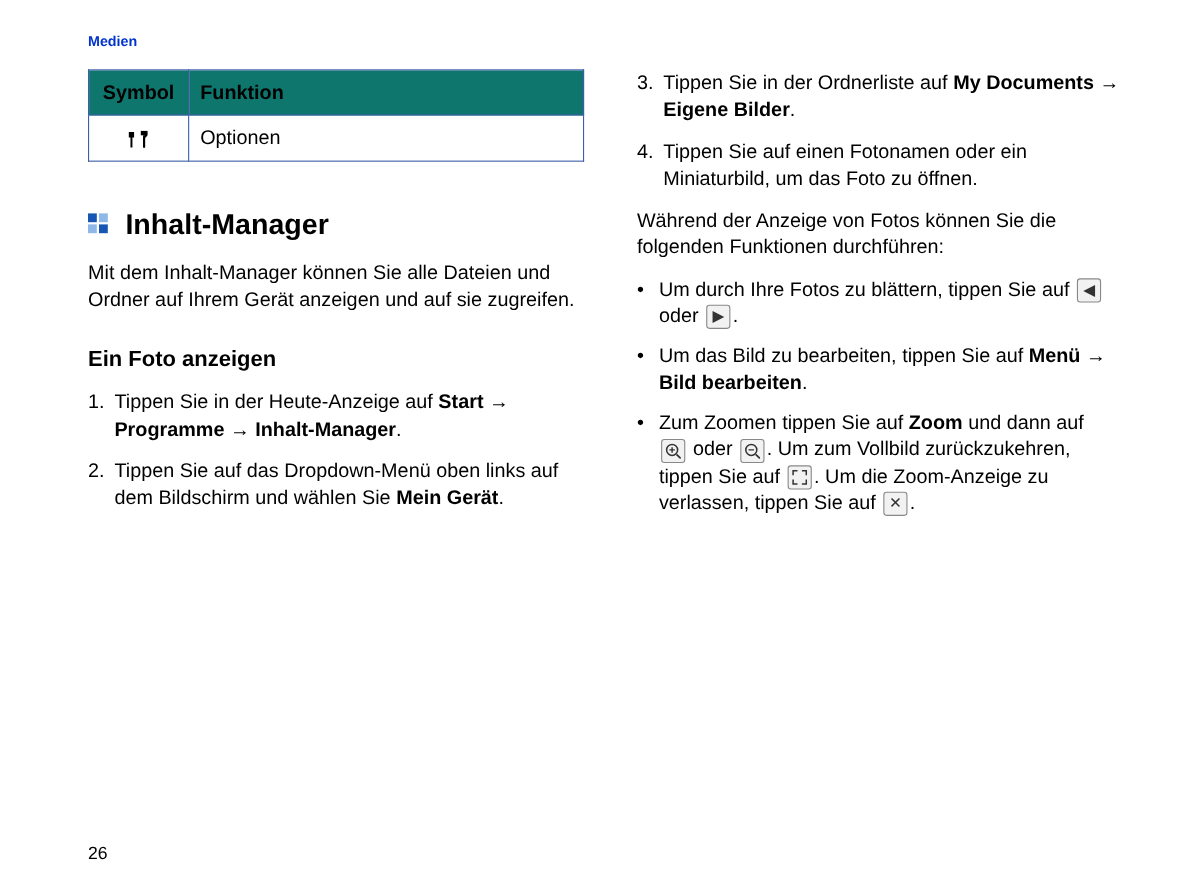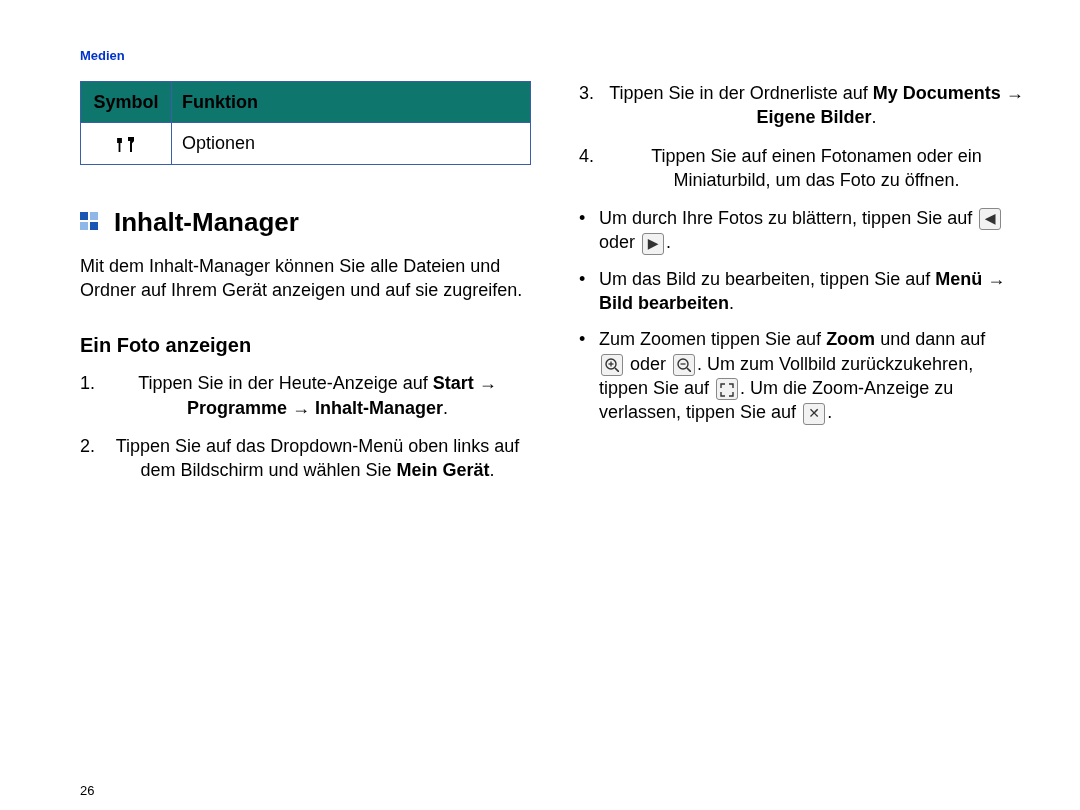--- a/index.html
+++ b/index.html
@@ -8,21 +8,21 @@
     background: #fff;
     font-family: Verdana, Geneva, sans-serif;
     color: #000;
     width: 1080px;
     height: 810px;
   }
   .page {
     box-sizing: border-box;
     width: 1080px;
     height: 810px;
-    padding: 48px 50px 20px 80px;
+    padding: 30px 50px 20px 80px;
     position: relative;
   }
   .header-link {
     color: #0033cc;
     font-weight: bold;
     font-size: 13px;
     margin-bottom: 18px;
   }
   .columns {
     display: flex;
@@ -71,42 +71,41 @@
   }
   .step {
     display: flex;
     margin: 0 0 14px 0;
   }
   .step .num {
     min-width: 24px;
   }
   .step .txt {
     flex: 1;
-    text-align: center;
   }
   ul.bullets {
     list-style: none;
     padding: 0;
     margin: 0;
   }
   ul.bullets > li {
     display: flex;
     margin: 0 16px 12px 0;
   }
   ul.bullets > li::before {
     content: "•";
     min-width: 20px;
   }
   ul.bullets > li .txt { flex:1; }
   .b { font-weight: bold; }
   .page-num {
     position: absolute;
     left: 80px;
-    bottom: 12px;
-    font-size: 13px;
+    bottom: 24px;
+    font-size: 16px;
   }
   
   .ico {
     display: inline-block;
     vertical-align: middle;
     width: 20px;
     height: 20px;
     border: 1px solid #888;
     border-radius: 3px;
     background: #f2f2f2;
@@ -206,20 +205,21 @@
         </div>
       </div>
 
       <div class="step">
         <div class="num">4.</div>
         <div class="txt">
           <span>Tippen Sie auf einen Fotonamen oder ein Miniaturbild, um das Foto zu öffnen.</span>
         </div>
       </div>
 
+      <p class="para">Während der Anzeige von Fotos können Sie die folgenden Funktionen durchführen:</p>
 
       <ul class="bullets">
 
         <li>
           <div class="txt">
             <span>Um durch Ihre Fotos zu blättern, tippen Sie auf </span><span class="ico">◀</span><span> oder </span><span class="ico">▶</span><span>.</span>
           </div>
         </li>
 
         <li>

